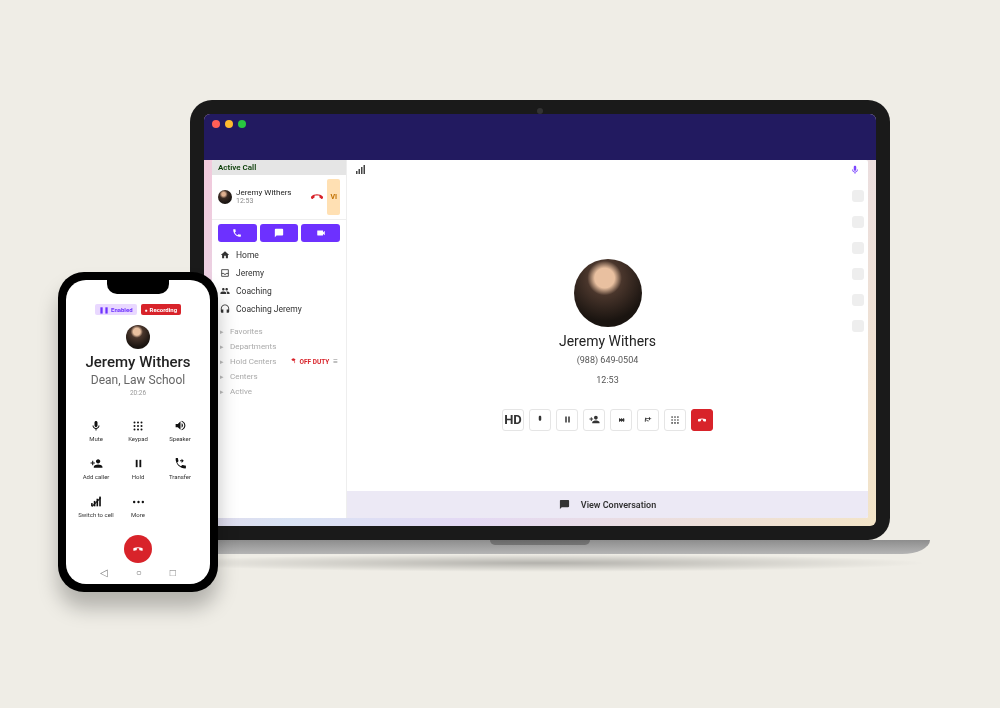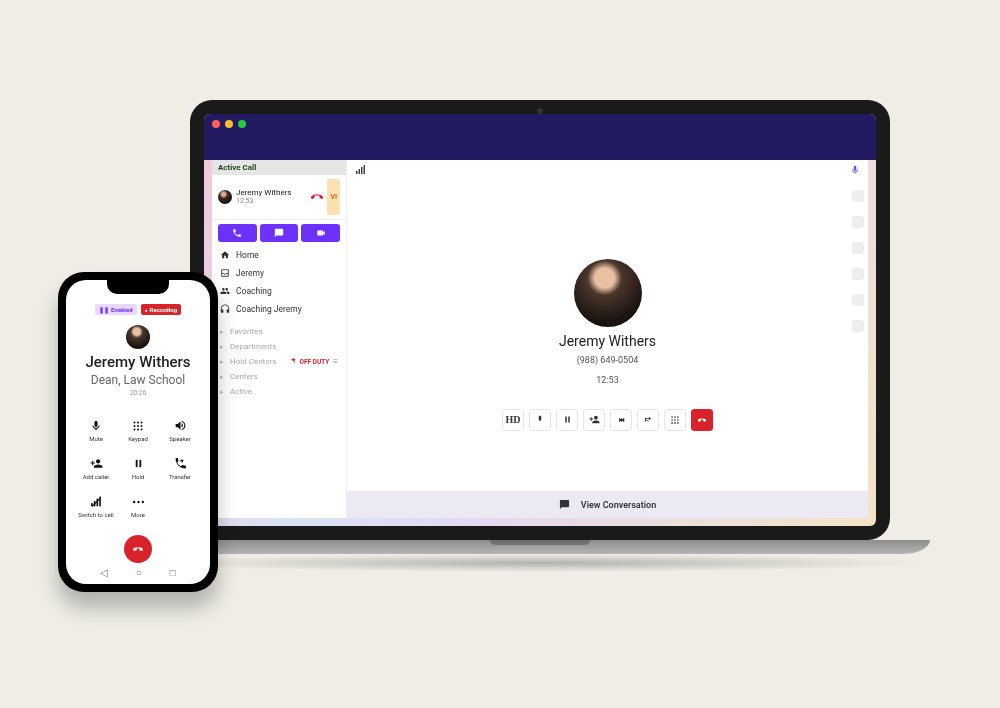--- a/index.html
+++ b/index.html
@@ -443,21 +443,21 @@
             <span></span>
           </div>
 
           <div class="call-center">
             <div class="big-avatar"></div>
             <div class="call-name">Jeremy Withers</div>
             <div class="call-phone">(988) 649-0504</div>
             <div class="call-time">12:53</div>
 
             <div class="call-btn-row">
-              <div class="call-btn" style="font-size:10px;font-weight:700;font-family:Liberation Serif, serif;">HD</div>
+              <div class="call-btn" style="font-size:13px;font-weight:700;">HD</div>
               <div class="call-btn">
                 <svg width="10" height="10" viewBox="0 0 24 24">
                     <path fill="currentColor" d="M12 14c1.7 0 3-1.3 3-3V5c0-1.7-1.3-3-3-3S9 3.3 9 5v6c0 1.7 1.3 3 3 3z"></path>
                   </svg>
               </div>
               <div class="call-btn">
                 <svg width="9" height="9" viewBox="0 0 24 24">
                     <rect x="6" y="4" width="4" height="16" fill="currentColor"></rect>
                     <rect x="14" y="4" width="4" height="16" fill="currentColor"></rect>
                   </svg>

